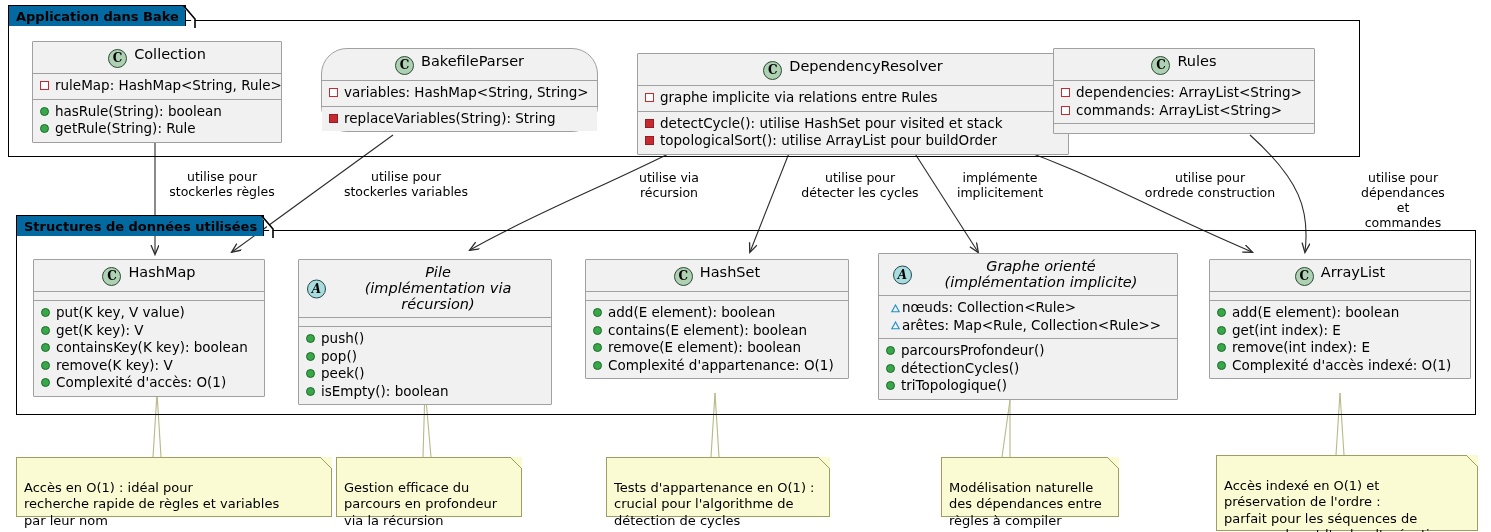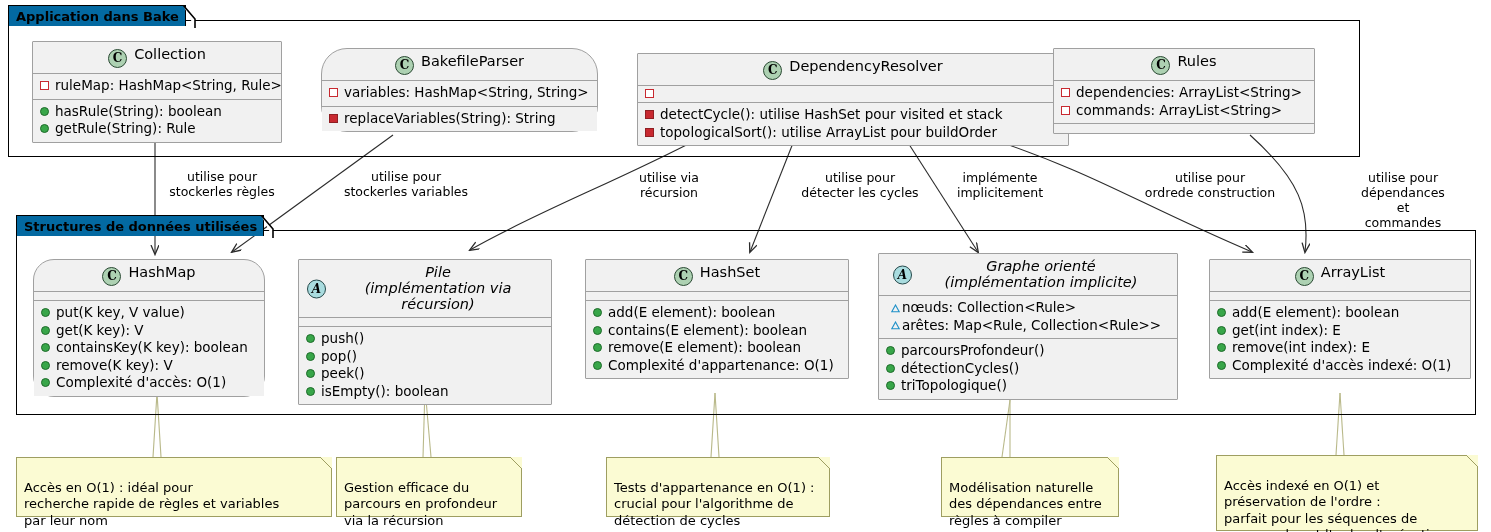--- a/index.html
+++ b/index.html
@@ -264,20 +264,21 @@
     </div>
   </div>
 
   <div class="cls" style="left:637px;top:33px;width:432px;margin-top:20px;">
     <div class="cls-head">
       <span class="badge">C</span><span>DependencyResolver</span>
     </div>
     <div class="compartment">
       <div class="member">
         <span class="vis priv-field"></span>
+        <span>graphe implicite via relations entre Rules</span>
       </div>
     </div>
     <div class="compartment">
       <div class="member">
         <span class="vis priv-method"></span>
         <span>detectCycle(): utilise HashSet pour visited et stack</span>
       </div>
       <div class="member">
         <span class="vis priv-method"></span>
         <span>topologicalSort(): utilise ArrayList pour buildOrder</span>
@@ -318,21 +319,21 @@
 dépendances et commandes</div>
 
   <div class="package" style="left:16px;top:230px;width:1460px;height:185px;"></div>
   <div class="pkg-tab" style="left:16px;top:215px;">
     <span>Structures de données utilisées</span>
     <svg class="slant" viewBox="0 0 13 23">
       <path d="M0,0 L12,14 L12,23" fill="#fff" stroke="#000" stroke-width="1.6"></path>
     </svg>
   </div>
 
-  <div class="cls" style="left:33px;top:259px;width:232px;border-radius:21px;">
+  <div class="cls" style="left:33px;top:259px;width:232px;">
     <div class="cls-head">
       <span class="badge">C</span><span>HashMap</span>
     </div>
     <div class="compartment empty"></div>
     <div class="compartment">
       <div class="member">
         <span class="vis pub"></span>
         <span>put(K key, V value)</span>
         </div>
       <div class="member">

